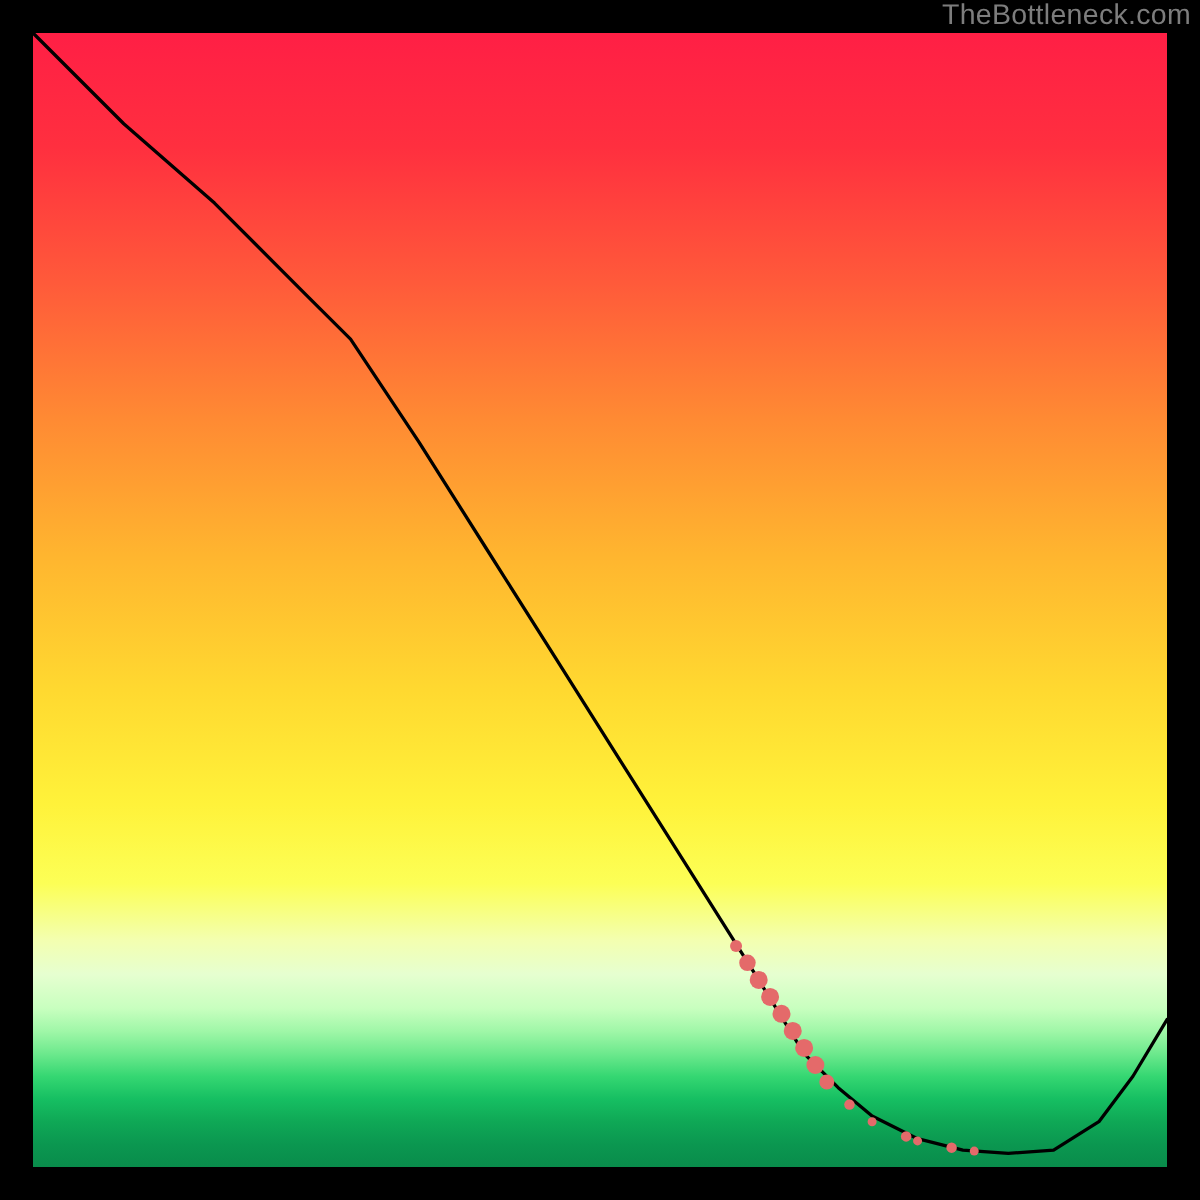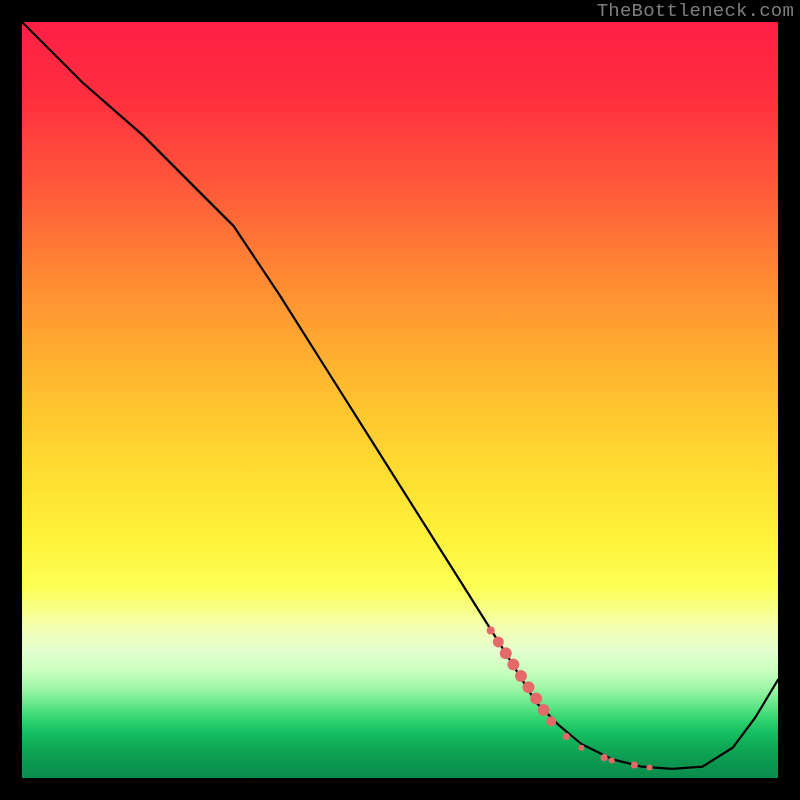--- a/index.html
+++ b/index.html
@@ -52,21 +52,20 @@
     position: absolute;
     top: 0;
     right: 6px;
     height: 22px;
     line-height: 22px;
     color: #7d7d7d;
     font-size: 19px;
     font-weight: 500;
     letter-spacing: 0.2px;
     user-select: none;
-    font-family: Liberation Mono, monospace;
   }
   svg.overlay {
     position: absolute;
     left: 0;
     top: 0;
     width: 756px;
     height: 756px;
     overflow: visible;
   }
 </style>

